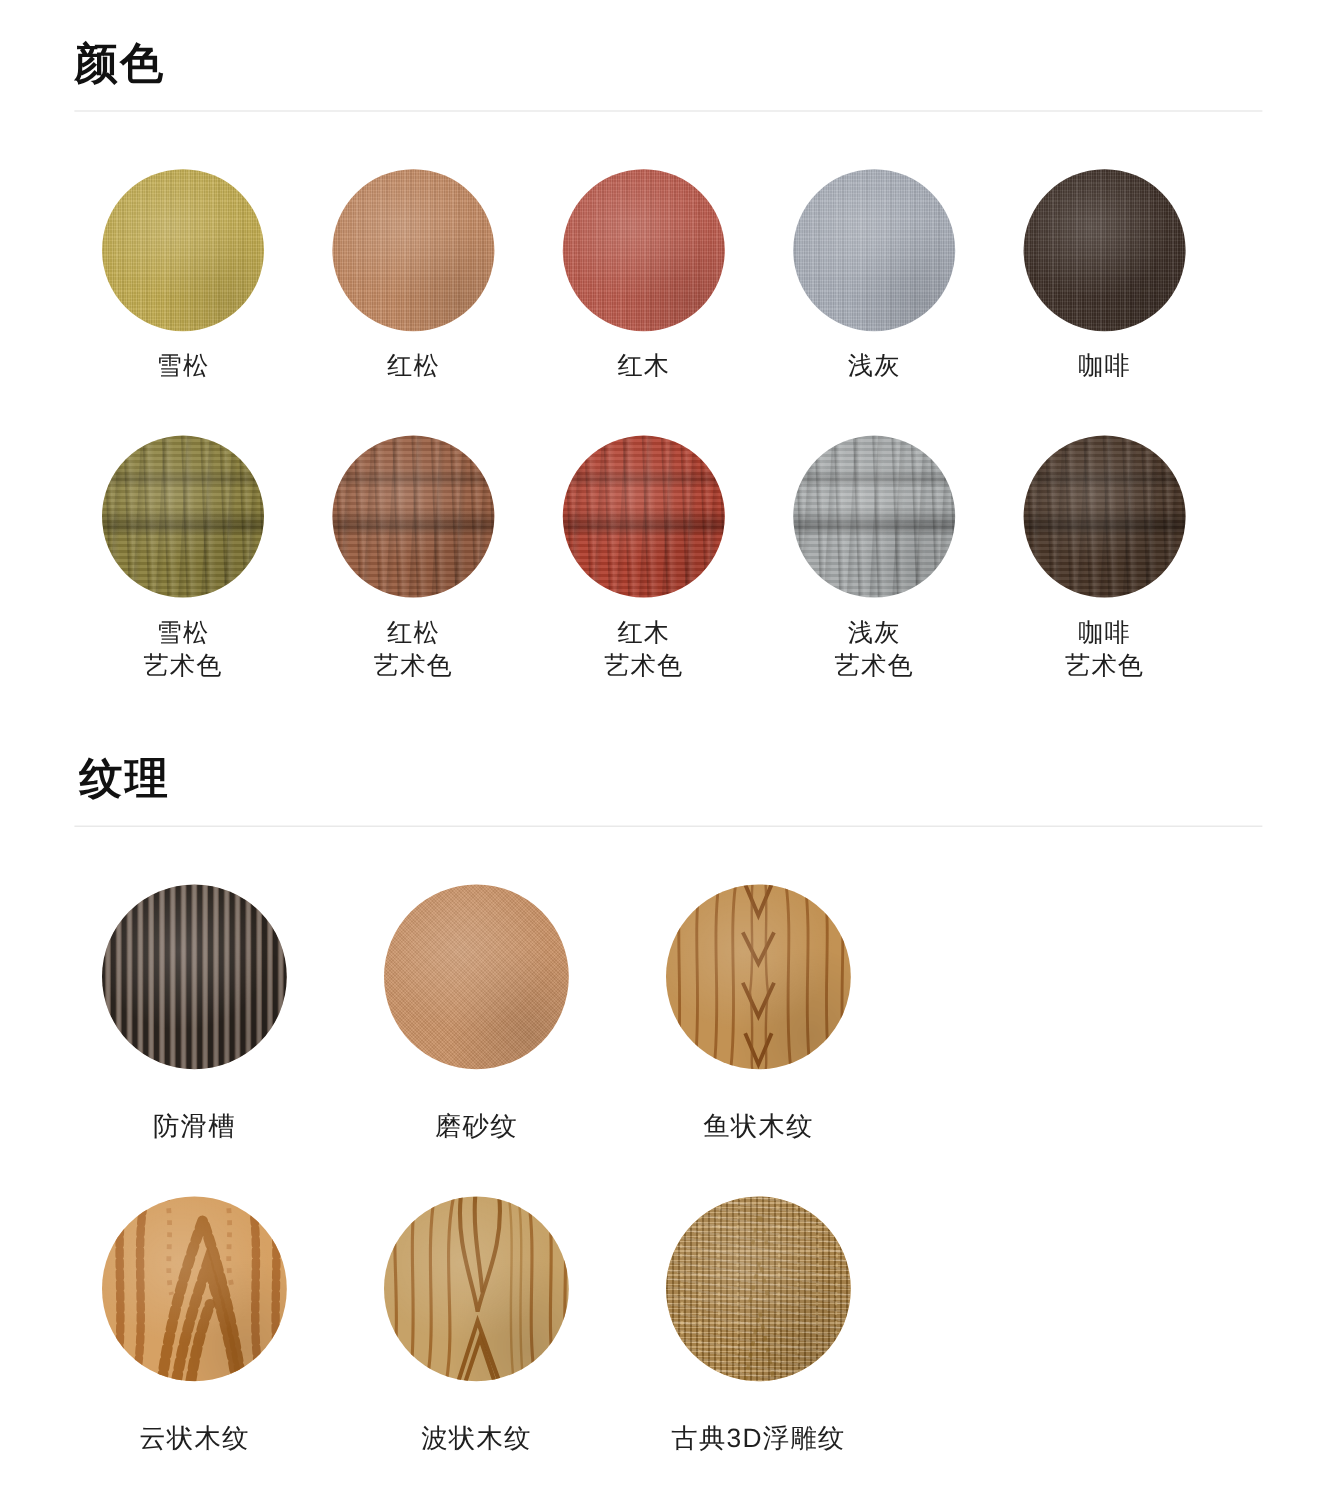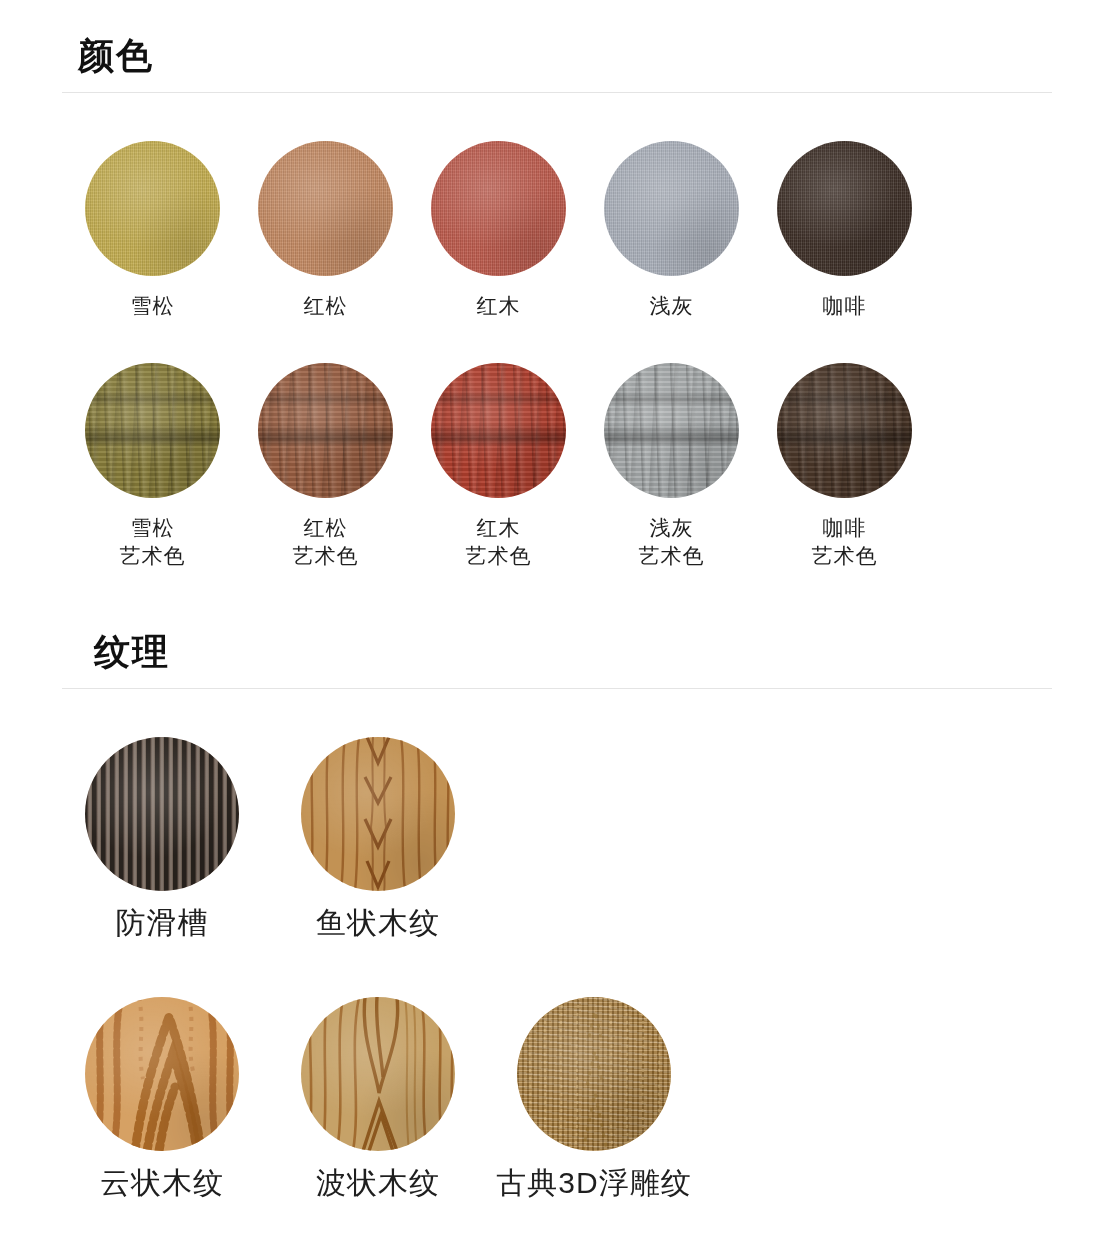--- a/index.html
+++ b/index.html
@@ -19,21 +19,22 @@
     width: 1110px;
     height: 1251px;
     position: relative;
     box-sizing: border-box;
   }
 
   
   .section { position: relative; }
   .section-head {
     position: relative;
-    padding-left: 78px;
+    padding-left: 62px;
+    font-family: Liberation Mono, monospace;
   }
   .section-title {
     font-size: 36px;
     font-weight: bold;
     letter-spacing: 2px;
     line-height: 1;
     color: #111111;
     display: inline-block;
   }
   .section-rule {
@@ -43,20 +44,21 @@
     height: 1px;
     background: #e4e4e4;
   }
 
   
   .swatch-row {
     position: relative;
     display: flex;
     padding-left: 66px;
     box-sizing: border-box;
+    gap: 19px;
   }
   .swatch {
     width: 173px;
     display: flex;
     flex-direction: column;
     align-items: center;
     flex: 0 0 auto;
   }
   .swatch.tex { width: 216px; }
 
@@ -78,21 +80,21 @@
 
   .swatch-label {
     margin-top: 16px;
     font-size: 21px;
     line-height: 28px;
     text-align: center;
     color: #1f1f1f;
     letter-spacing: 1px;
     white-space: pre-line;
   }
-  .swatch.tex .swatch-label { margin-top: 18px; font-size: 30px; }
+  .swatch.tex .swatch-label { margin-top: 34px; font-size: 22px; }
 
   
   .noise-fine {
     background-image:
       repeating-linear-gradient(90deg,
         rgba(255,255,255,0.11) 0px,
         rgba(255,255,255,0.11) 1px,
         rgba(0,0,0,0.07) 1px,
         rgba(0,0,0,0.07) 2px,
         rgba(255,255,255,0.05) 2px,
@@ -283,35 +285,42 @@
           <div class="disc-grain sheen"></div>
         </div>
         <div class="swatch-label">咖啡
 艺术色</div>
       </div>
     </div>
   </div>
 
   <div class="section" style="position:absolute; left:0; top:0; width:1110px;">
 
-    <div class="section-head" style="position:absolute; left:16px; top:634px;">
+    <div class="section-head" style="position:absolute; left:4px; top:634px;">
       <span class="section-title">纹理</span>
     </div>
     <div class="section-rule" style="top:688px;"></div>
 
     <div class="swatch-row" style="position:absolute; left:0; top:737px; padding-left:54px;">
 
       <div class="swatch tex">
         <div class="disc small" style="background-color:#6d5c50;">
           <div class="disc-grain grooves"></div>
           <div class="disc-grain sheen"></div>
         </div>
         <div class="swatch-label">防滑槽</div>
       </div>
 
+      <div class="swatch tex">
+        <div class="disc small" style="background-color:#ca9266;">
+          <div class="disc-grain frosted"></div>
+          <div class="disc-grain sheen"></div>
+        </div>
+        <div class="swatch-label">磨砂纹</div>
+      </div>
 
 
 
       <div class="swatch tex">
         <div class="disc small" style="background-color:#c29254;">
           <svg class="grain-svg" viewBox="0 0 154 154" preserveAspectRatio="none">
             <g fill="none" stroke="#91561f" stroke-opacity="0.8" stroke-width="2.4">
               <path d="M12,0 C8,40 14,92 10,154"></path>
               <path d="M28,0 C22,42 30,96 24,154"></path>
               <path d="M44,0 C38,46 46,100 40,154"></path>

